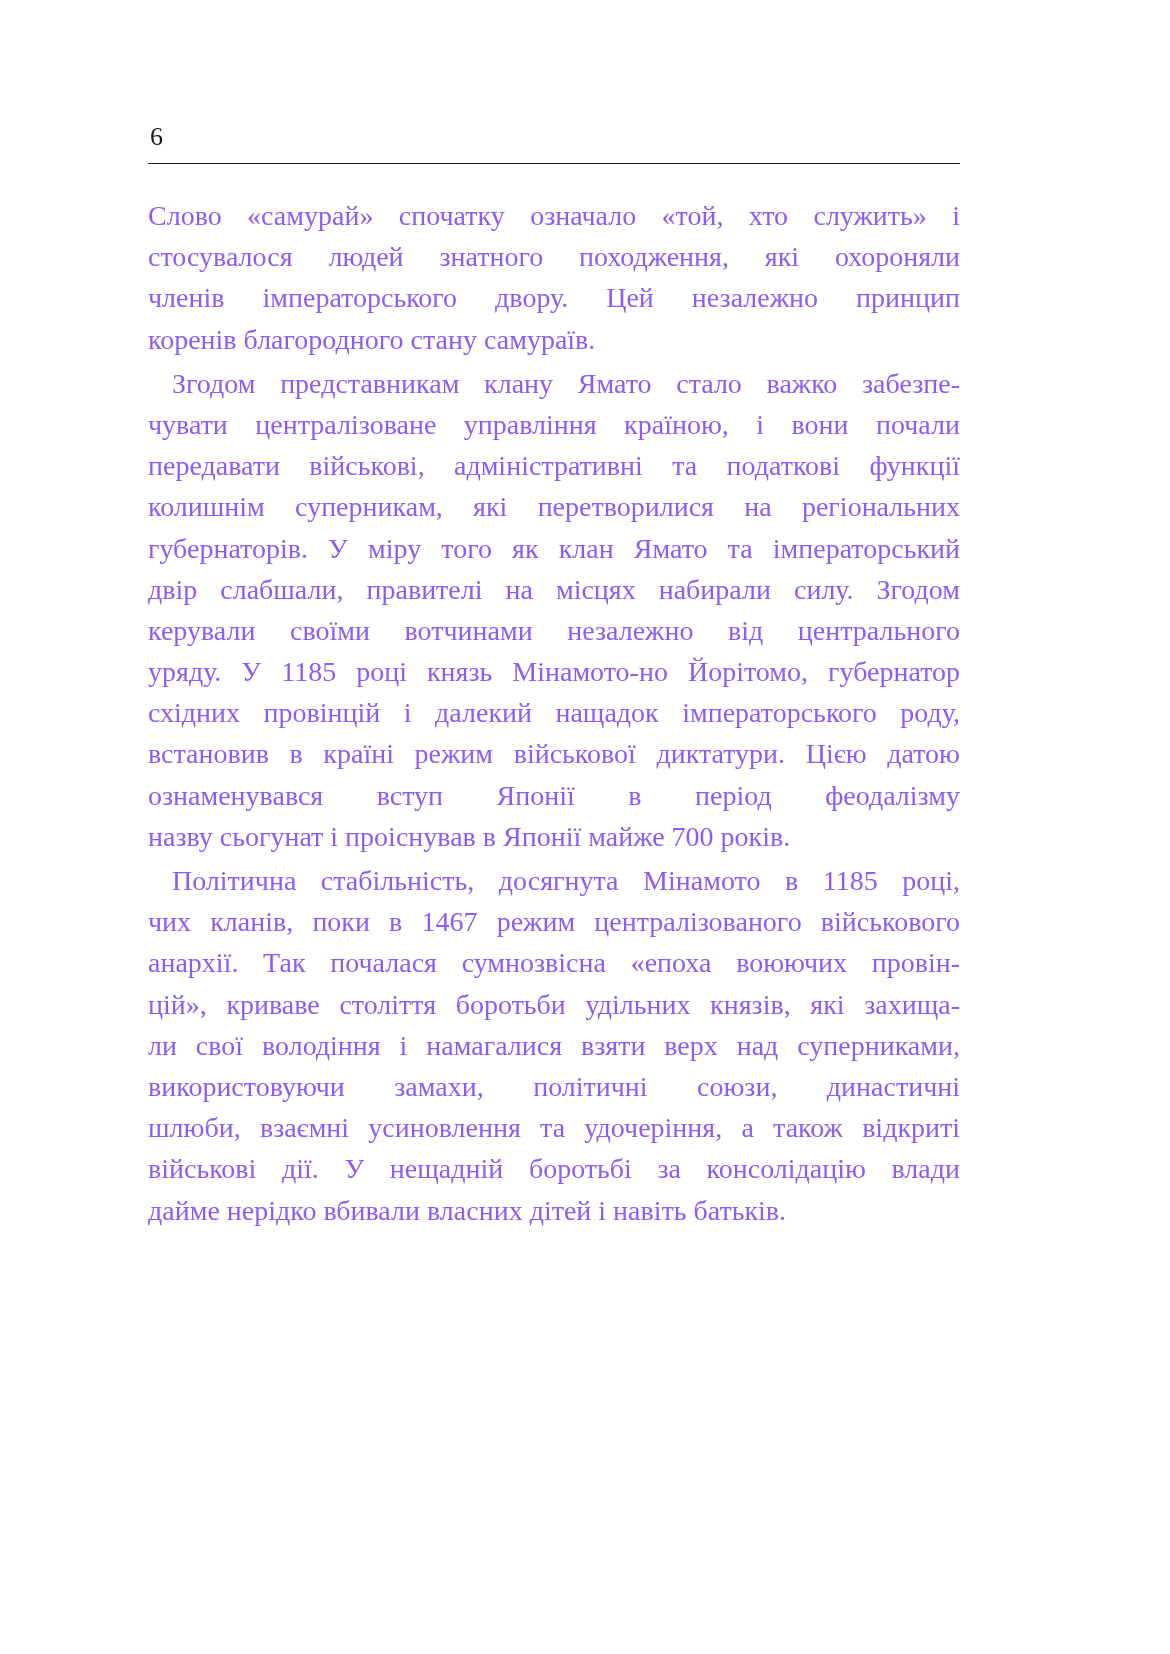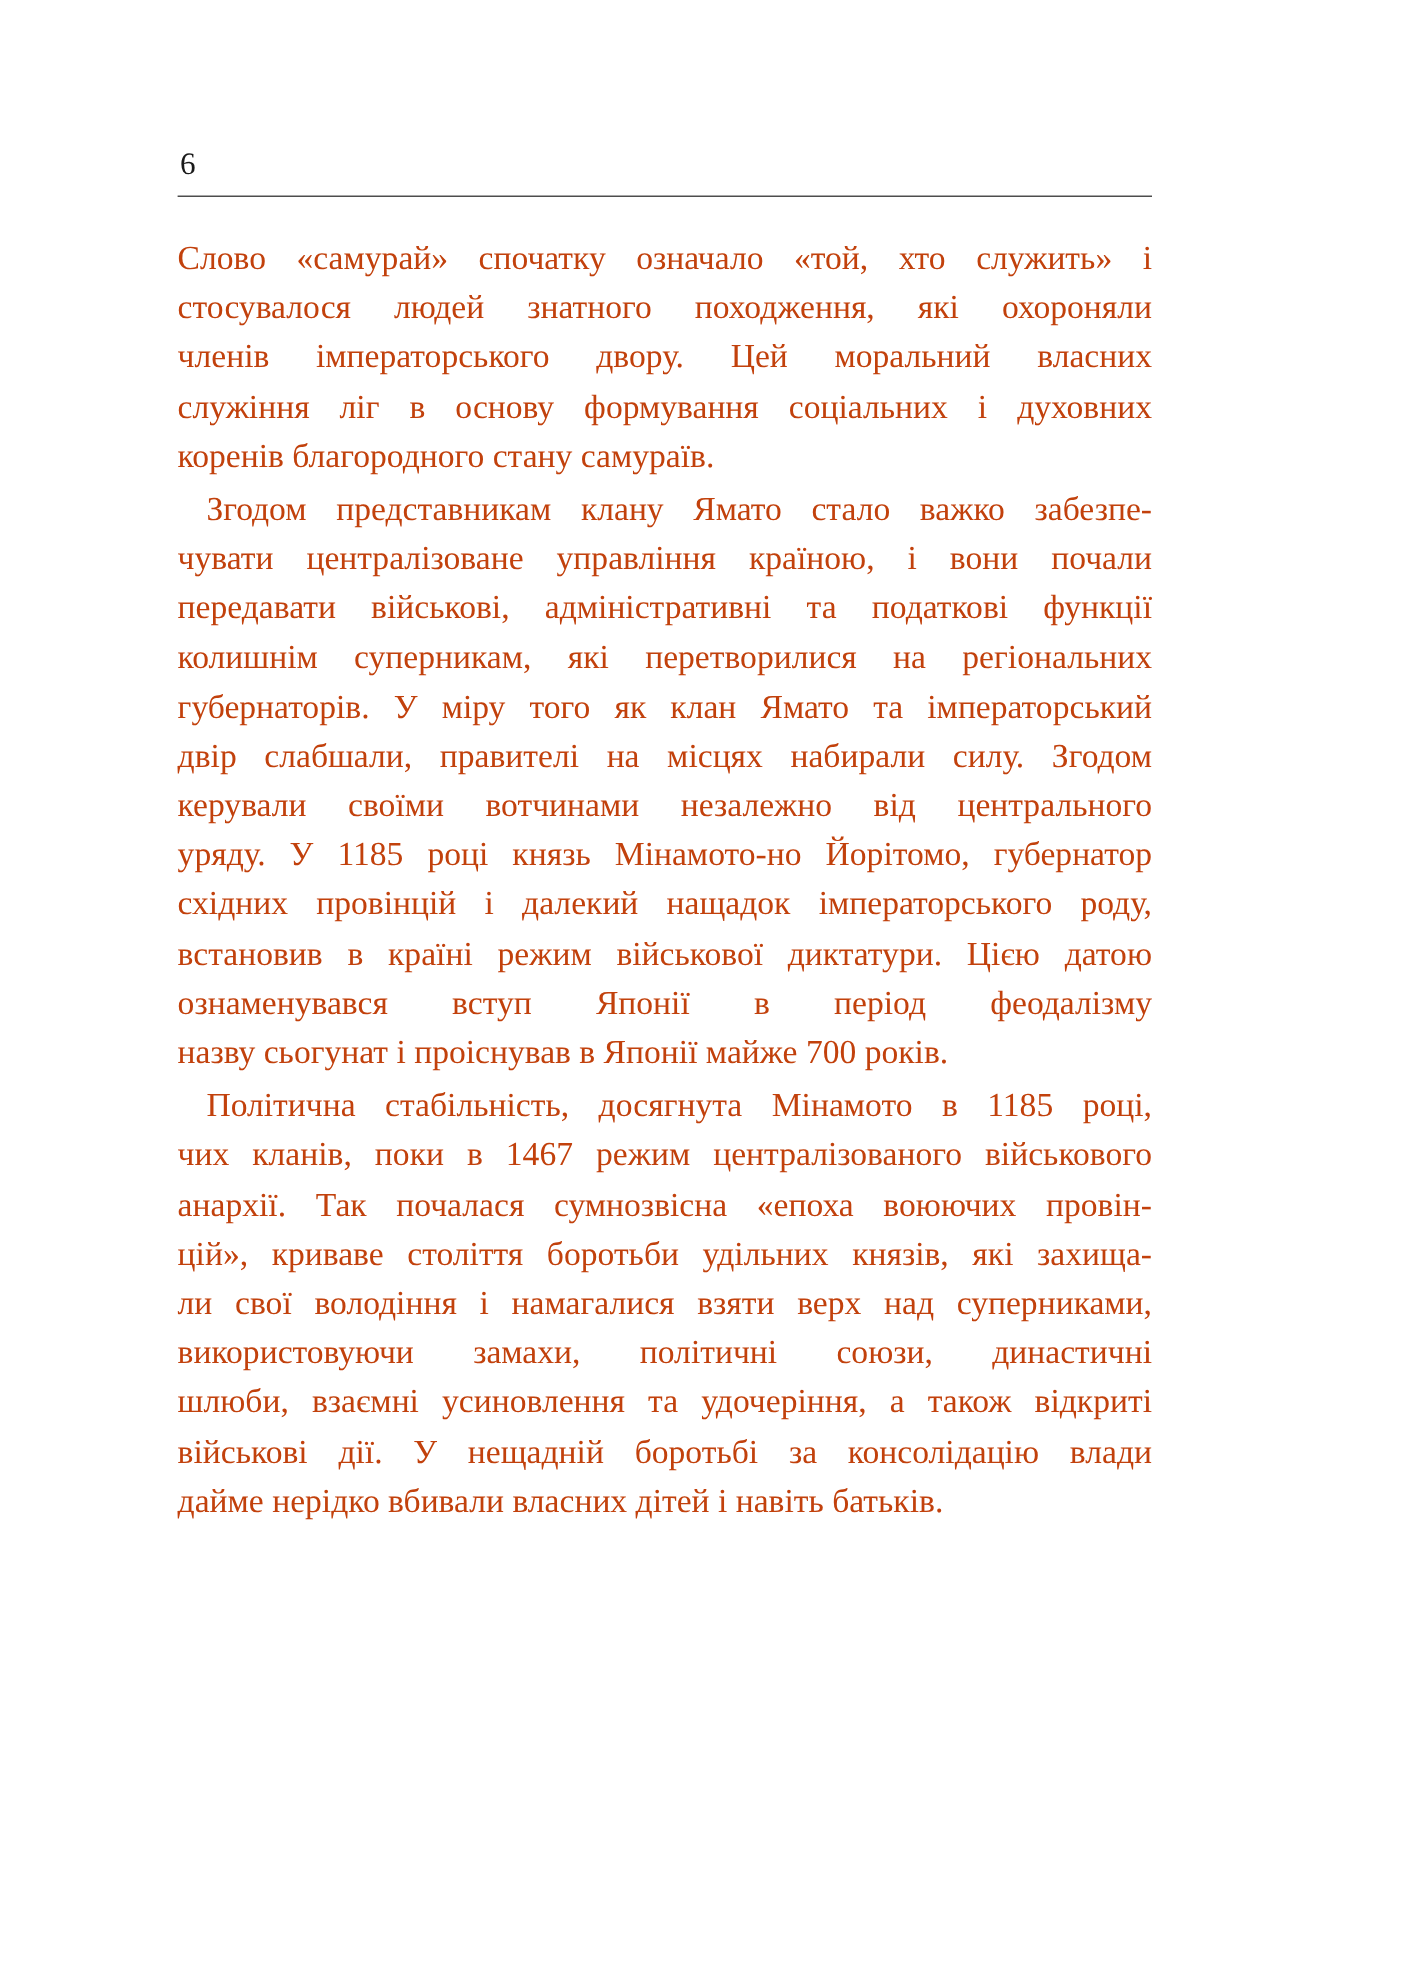--- a/index.html
+++ b/index.html
@@ -9,21 +9,21 @@
     font-family: "Liberation Serif", "DejaVu Serif", serif;
     font-size: 26px; color: #1a1a1a;
   }
   .header-rule {
     position: absolute; left: 148px; top: 163px; width: 812px; height: 0;
     border-top: 1.5px solid #222;
   }
   .body-text {
     position: absolute; left: 148px; top: 195px; width: 812px;
     font-family: "Liberation Serif", "DejaVu Serif", serif;
-    font-size: 28px; color: #c2410c;
+    font-size: 28px; color: #8b5cf6;
   }
   .line {
     height: 41.2px; line-height: 41.2px;
     text-align: justify; text-align-last: justify;
     white-space: nowrap; overflow: visible;
   }
   .line.last { text-align-last: left; }
   .line.indent { padding-left: 24px; }
   .para { margin: 0; }
   .para + .para { margin-top: 3px; }
@@ -31,22 +31,21 @@
 </head>
 <body>
 
 <div class="page-number">6</div>
 <div class="header-rule"></div>
 
 <div class="body-text" id="body-text">
     <div class="para">
       <div class="line">Слово «самурай» спочатку означало «той, хто служить» і</div>
       <div class="line">стосувалося людей знатного походження, які охороняли</div>
-      <div class="line">членів імператорського двору. Цей моральний власних</div>
-      <div class="line">служіння ліг в основу формування соціальних і духовних</div>
+      <div class="line">членів імператорського двору. Цей незалежно принцип</div>
       <div class="line last">коренів благородного стану самураїв.</div>
     </div>
     <div class="para">
       <div class="line indent">Згодом представникам клану Ямато стало важко забезпе-</div>
       <div class="line">чувати централізоване управління країною, і вони почали</div>
       <div class="line">передавати військові, адміністративні та податкові функції</div>
       <div class="line">колишнім суперникам, які перетворилися на регіональних</div>
       <div class="line">губернаторів. У міру того як клан Ямато та імператорський</div>
       <div class="line">двір слабшали, правителі на місцях набирали силу. Згодом</div>
       <div class="line">керували своїми вотчинами незалежно від центрального</div>

